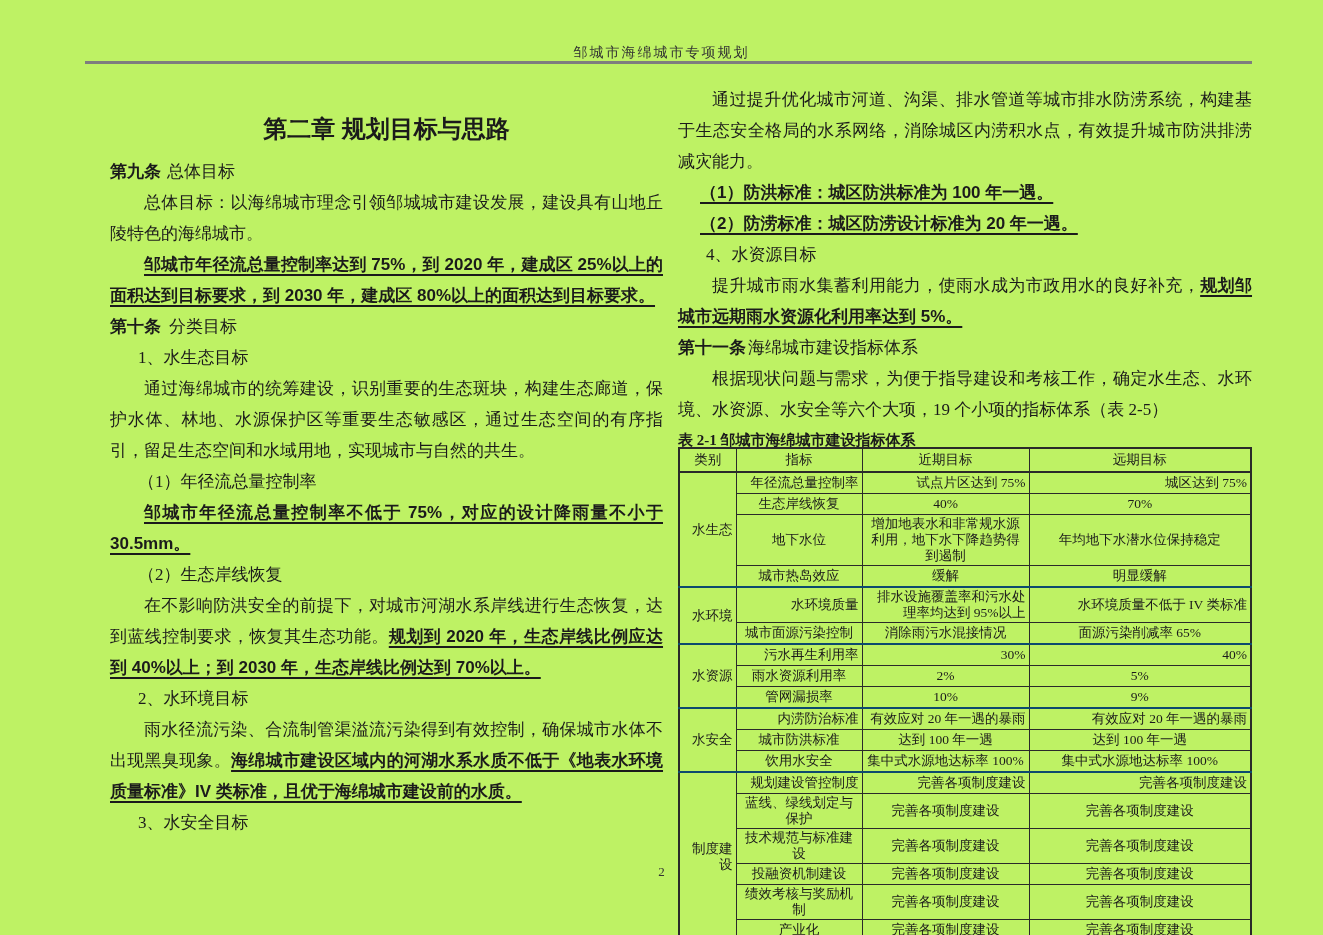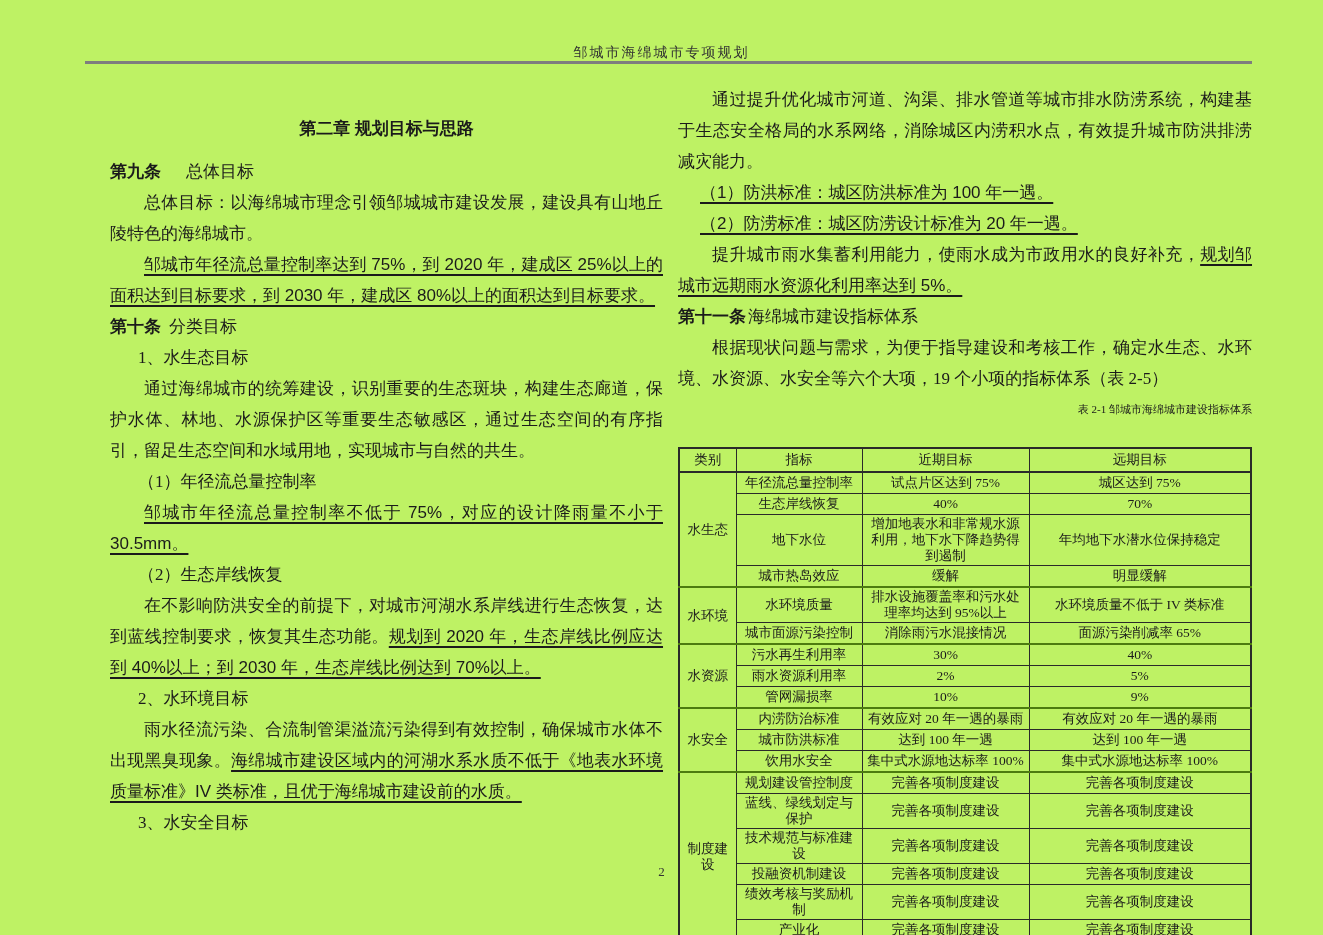--- a/index.html
+++ b/index.html
@@ -20,55 +20,55 @@
   .header-rule {
     position:absolute; top:61px; left:85px; width:1167px; height:3px;
     background:#7e7e7e;
   }
   
   .col { position:absolute; font-size:17px; }
   .col-left  { left:110px; top:112px; width:553px; }
   .col-right { left:678px; top:84px; width:574px; }
 
   .blk-chapter {
-    text-align:center; font-weight:bold; font-size:17px; line-height:34px;
+    text-align:center; font-weight:bold; font-size:24px; line-height:34px;
     font-family:"Liberation Sans", sans-serif;
     margin-bottom:10px;
   }
   .blk-article { line-height:31px; }
   .blk-article .label { font-weight:bold; font-family:"Liberation Sans", sans-serif; }
-  .blk-article .label.gap-wide   { margin-right:25px; }
+  .blk-article .label.gap-wide   { margin-right:6px; }
   .blk-article .label.gap-narrow { margin-right:8px;margin-top:18px; }
   .blk-article .label.gap-none   { margin-right:2px; }
   .blk-sub  { line-height:31px; padding-left:28px; }
   .blk-para { line-height:31px; text-indent:34px; text-align:justify; }
   .blk-item { line-height:31px; padding-left:22px; }
-  .blk-caption { text-align:right; font-size:11px; line-height:31px; }
+  .blk-caption { text-align:left; font-size:15px; line-height:31px;font-weight:bold; }
   .seg-bu {
-    font-weight:normal;
+    font-weight:bold;
     font-family:"Liberation Sans", sans-serif;
     text-decoration:underline;
     text-underline-offset:4px;
     text-decoration-thickness:1.5px;
   }
   
   .indicator-table {
     position:absolute; left:678px; top:447px;
     border-collapse:collapse; table-layout:fixed;
     font-size:13.5px; color:#1b1b1b;
     border:2px solid #2a2a2a;
   }
   .indicator-table th, .indicator-table td {
     border:1px solid #2a2a2a;
     text-align:center; vertical-align:middle;
     padding:1px 3px; line-height:16px; height:18px;
     font-weight:normal; overflow:hidden;
   }
   .indicator-table thead th { height:20px; border-bottom:2px solid #2a2a2a;margin-top:12px; }
-  .indicator-table tr.group-start td { border-top:2px solid #4d7c0f; }
+  .indicator-table tr.group-start td { border-top:2px solid #0c4a6e;text-align:right; }
   
   .page-footer {
     position:absolute; top:864px; left:0; width:100%;
     text-align:center; font-size:13px; color:#333;
   }
 </style>
 </head>
 <body>
 
 <div class="page">
@@ -89,20 +89,21 @@
       <div class="blk-sub">（2）生态岸线恢复</div>
       <div class="blk-para"><span class="seg-normal">在不影响防洪安全的前提下，对城市河湖水系岸线进行生态恢复，达到蓝线控制要求，恢复其生态功能。</span><span class="seg-bu">规划到 2020 年，生态岸线比例应达到 40%以上；到 2030 年，生态岸线比例达到 70%以上。</span></div>
       <div class="blk-sub">2、水环境目标</div>
       <div class="blk-para"><span class="seg-normal">雨水径流污染、合流制管渠溢流污染得到有效控制，确保城市水体不出现黑臭现象。</span><span class="seg-bu">海绵城市建设区域内的河湖水系水质不低于《地表水环境质量标准》IV 类标准，且优于海绵城市建设前的水质。</span></div>
       <div class="blk-sub">3、水安全目标</div>
     </div>
   <div class="col col-right" id="right-col">
       <div class="blk-para"><span class="seg-normal">通过提升优化城市河道、沟渠、排水管道等城市排水防涝系统，构建基于生态安全格局的水系网络，消除城区内涝积水点，有效提升城市防洪排涝减灾能力。</span></div>
       <div class="blk-item"><span class="seg-bu">（1）防洪标准：城区防洪标准为 100 年一遇。</span></div>
       <div class="blk-item"><span class="seg-bu">（2）防涝标准：城区防涝设计标准为 20 年一遇。</span></div>
+      <div class="blk-sub">4、水资源目标</div>
       <div class="blk-para"><span class="seg-normal">提升城市雨水集蓄利用能力，使雨水成为市政用水的良好补充，</span><span class="seg-bu">规划邹城市远期雨水资源化利用率达到 5%。</span></div>
       <div class="blk-article"><span class="label gap-none">第十一条</span><span>海绵城市建设指标体系</span></div>
       <div class="blk-para"><span class="seg-normal">根据现状问题与需求，为便于指导建设和考核工作，确定水生态、水环境、水资源、水安全等六个大项，19 个小项的指标体系（表 2-5）</span></div>
       <div class="blk-caption">表 2-1 邹城市海绵城市建设指标体系</div>
     </div>
 
   <table class="indicator-table" id="indicator-table">
     <colgroup id="table-colgroup">
         <col style="width: 57px;">
         <col style="width: 126px;">

